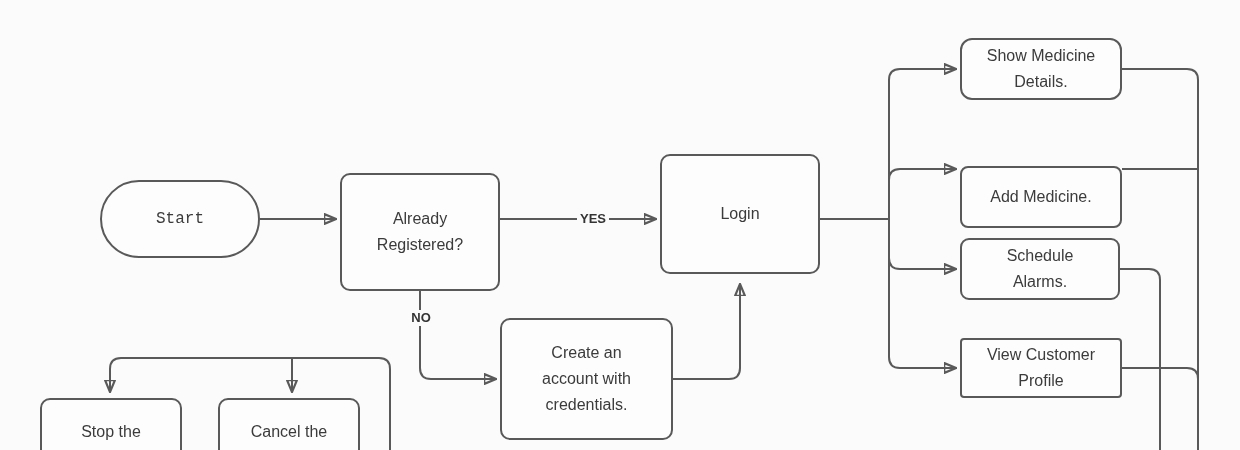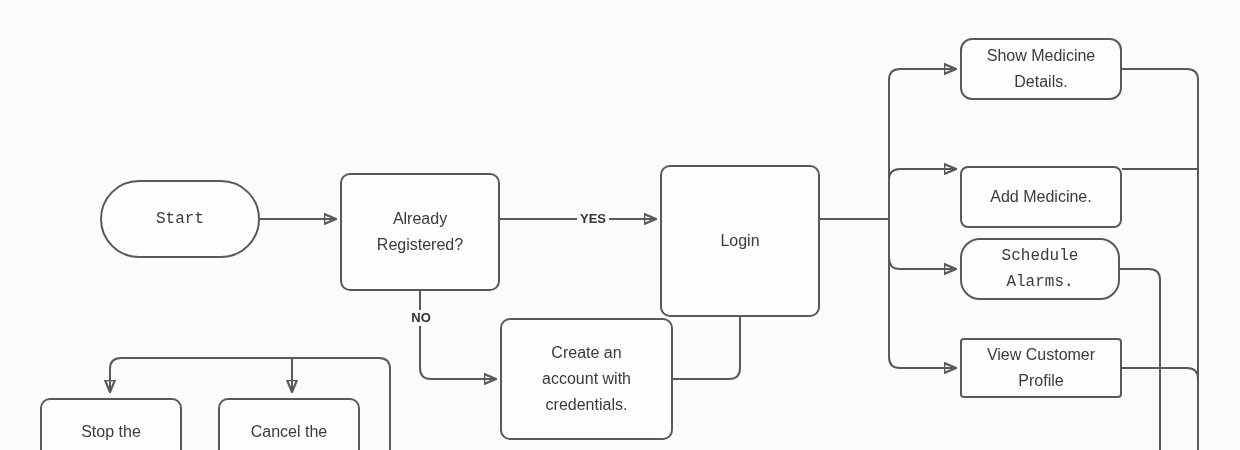--- a/index.html
+++ b/index.html
@@ -95,32 +95,32 @@
 
     <path d="M390 450 V369 Q390 358 379 358 H121 Q110 358 110 369 V390" marker-end="url(#arrow)"></path>
     <path d="M292 358 V390" marker-end="url(#arrow)"></path>
   </svg>
 
   <div class="node pill" style="left:100px; top:180px; width:160px; height:78px;">Start</div>
 
   <div class="node" style="left:340px; top:160px; width:160px; height:118px;margin-top:13px;">Already
 Registered?</div>
 
-  <div class="node" style="left:660px; top:165px; width:160px; height:152px;">Login</div>
+  <div class="node" style="left:660px; top:154px; width:160px; height:120px;">Login</div>
 
   <div class="node" style="left:500px; top:318px; width:173px; height:122px;">Create an
 account with
 credentials.</div>
 
   <div class="node" style="left:960px; top:38px; width:162px; height:62px; border-radius:12px;">Show Medicine
 Details.</div>
 
   <div class="node" style="left:960px; top:138px; width:162px; height:62px; border-radius:8px;margin-top:28px;">Add Medicine.</div>
 
-  <div class="node" style="left:960px; top:238px; width:160px; height:62px; border-radius:20px;font-family:Liberation Mono, monospace;">Schedule
+  <div class="node" style="left:960px; top:238px; width:160px; height:62px; border-radius:9px;">Schedule
 Alarms.</div>
 
   <div class="node" style="left:960px; top:338px; width:162px; height:60px; border-radius:4px;">View Customer
 Profile</div>
 
   <div class="node clipped" style="left:40px; top:398px; width:142px; height:80px;">Stop the</div>
 
   <div class="node clipped" style="left:218px; top:398px; width:142px; height:80px;">Cancel the</div>
 
   <div class="edge-label" style="left:593px; top:219px;">YES</div>

